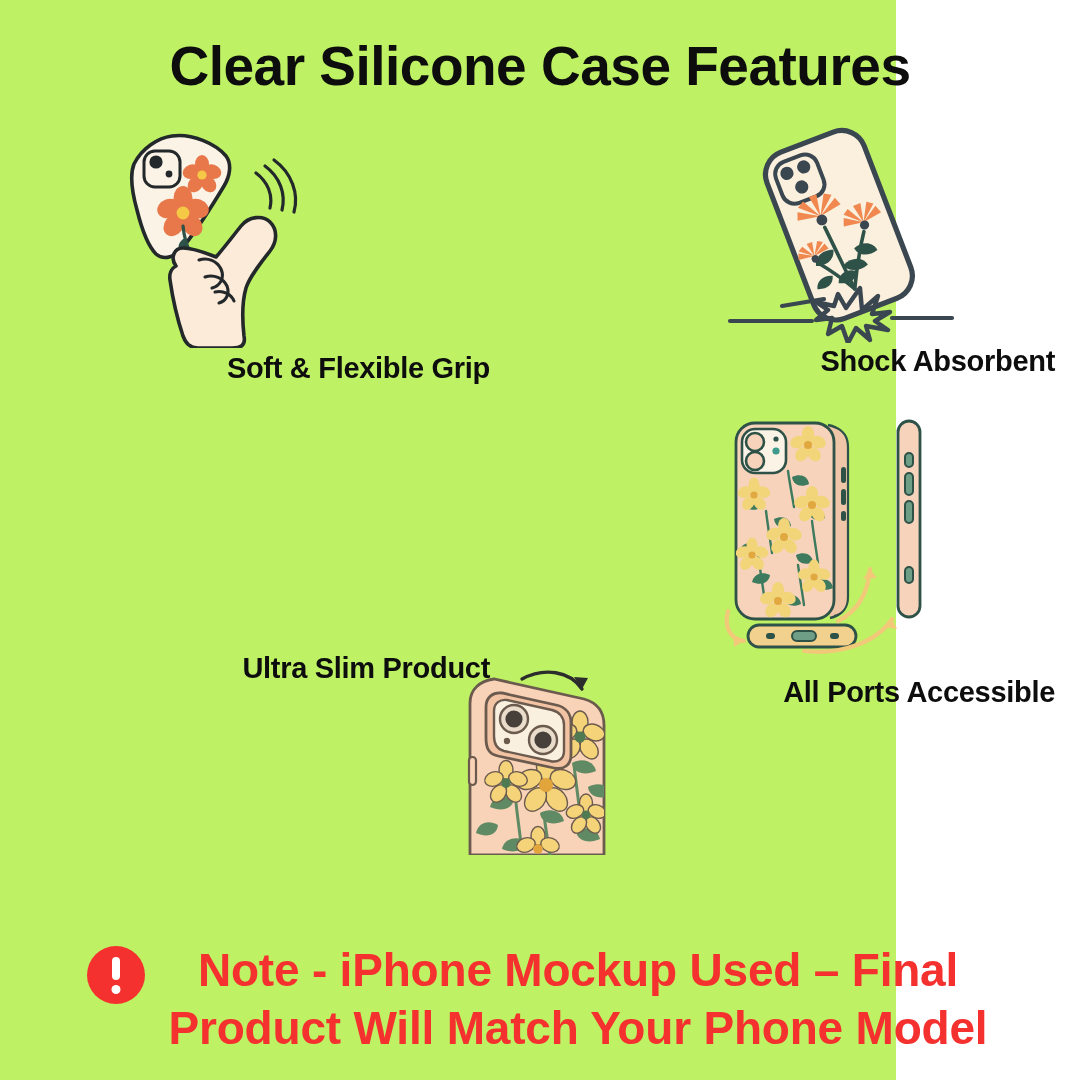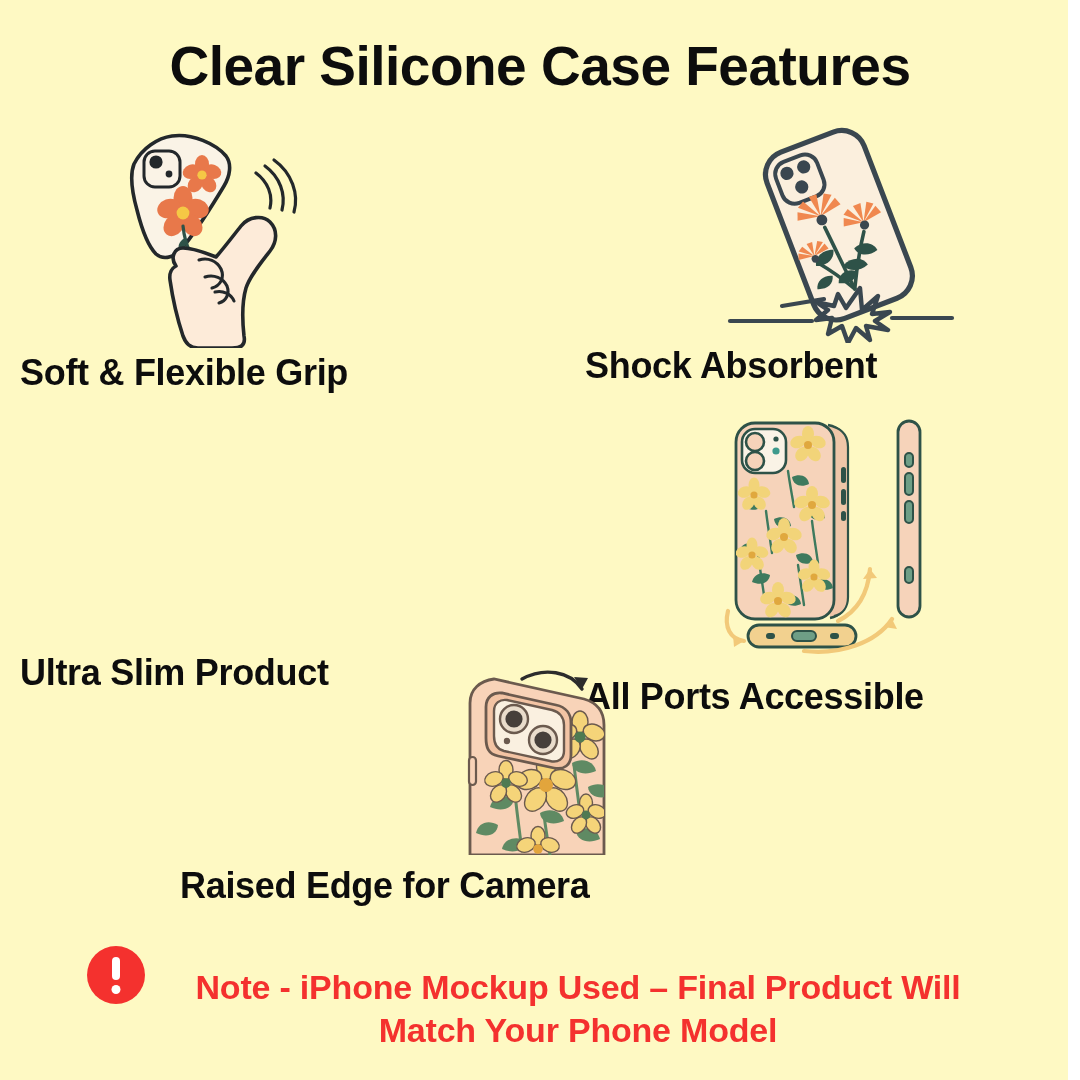--- a/index.html
+++ b/index.html
@@ -4,43 +4,43 @@
 <style>
   * { margin:0; padding:0; box-sizing:border-box; }
   html, body {
     width:1080px; height:1080px;
     background:#ffffff;
     font-family:"Liberation Sans", sans-serif;
     overflow:hidden;
   }
   #page {
     position:relative;
-    width:1068px; height:1080px;
-    background:#fef9c3;
+    width:896px; height:1080px;
+    background:#bef264;
   }
 
   
   .page-title {
     position:absolute;
     top:34px; left:0; width:1080px;
     text-align:center;
     font-size:55px;
     font-weight:bold;
     color:#0d0d0d;
     letter-spacing:-0.5px;
     white-space:nowrap;
   }
 
   
   .feat-label {
     position:absolute;
-    font-size:36px;
+    font-size:29px;
     font-weight:bold;
     color:#0d0d0d;
-    text-align:left;
+    text-align:right;
     white-space:nowrap;
     letter-spacing:-0.3px;
   }
   #label-grip       { top:352px; left:20px;  width:470px; }
   #label-shock      { top:345px; left:585px; width:470px; }
   #label-slim       { top:652px; left:20px;  width:470px; }
   #label-ports      { top:676px; left:585px; width:470px; }
   #label-raised     { top:865px; left:180px; width:720px; }
 
   
@@ -81,28 +81,27 @@
   }
   #note-icon .dot {
     position:absolute;
     left:50%; top:39px;
     transform:translateX(-50%);
     width:9px; height:9px;
     border-radius:50%;
     background:#ffffff;
   }
   #note-text {
-    font-size:34px;
+    font-size:46px;
     font-weight:bold;
     color:#F4312E;
     line-height:1.26;
     text-align:center;
     max-width:830px;
     letter-spacing:-0.2px;
-    margin-top:24px;
   }
 </style>
 </head>
 <body>
 
 <div id="page">
 
   <div class="page-title">Clear Silicone Case Features</div>
 
   <div class="illus" id="illus-grip">
@@ -485,21 +484,20 @@
       <circle cx="103" cy="85" r="14" fill="#E9DCCB" stroke="#6B5A4E" stroke-width="2.4"></circle>
       <circle cx="103" cy="85" r="8.6" fill="#463F3A"></circle>
       <circle cx="67" cy="86" r="3.2" fill="#6B5A4E"></circle>
 
       <rect x="29" y="102" width="7" height="28" rx="3.5" fill="#F8D3B8" stroke="#6B5A4E" stroke-width="2.2"></rect>
 
       <path d="M82 24 C104 12 130 16 142 34" fill="none" stroke="#2C2C2C" stroke-width="3.4" stroke-linecap="round"></path>
       <path d="M142 34 L134 22 L148 23 Z" fill="#2C2C2C"></path>
     </svg>
   </div>
-  <div class="feat-label" id="label-raised">Raised Edge for Camera</div>
 
   <div id="note-row">
     <div id="note-icon">
       <div class="bang"></div>
       <div class="dot"></div>
     </div>
     <div id="note-text">Note - iPhone Mockup Used – Final Product Will Match Your Phone Model</div>
   </div>
 
 </div>

